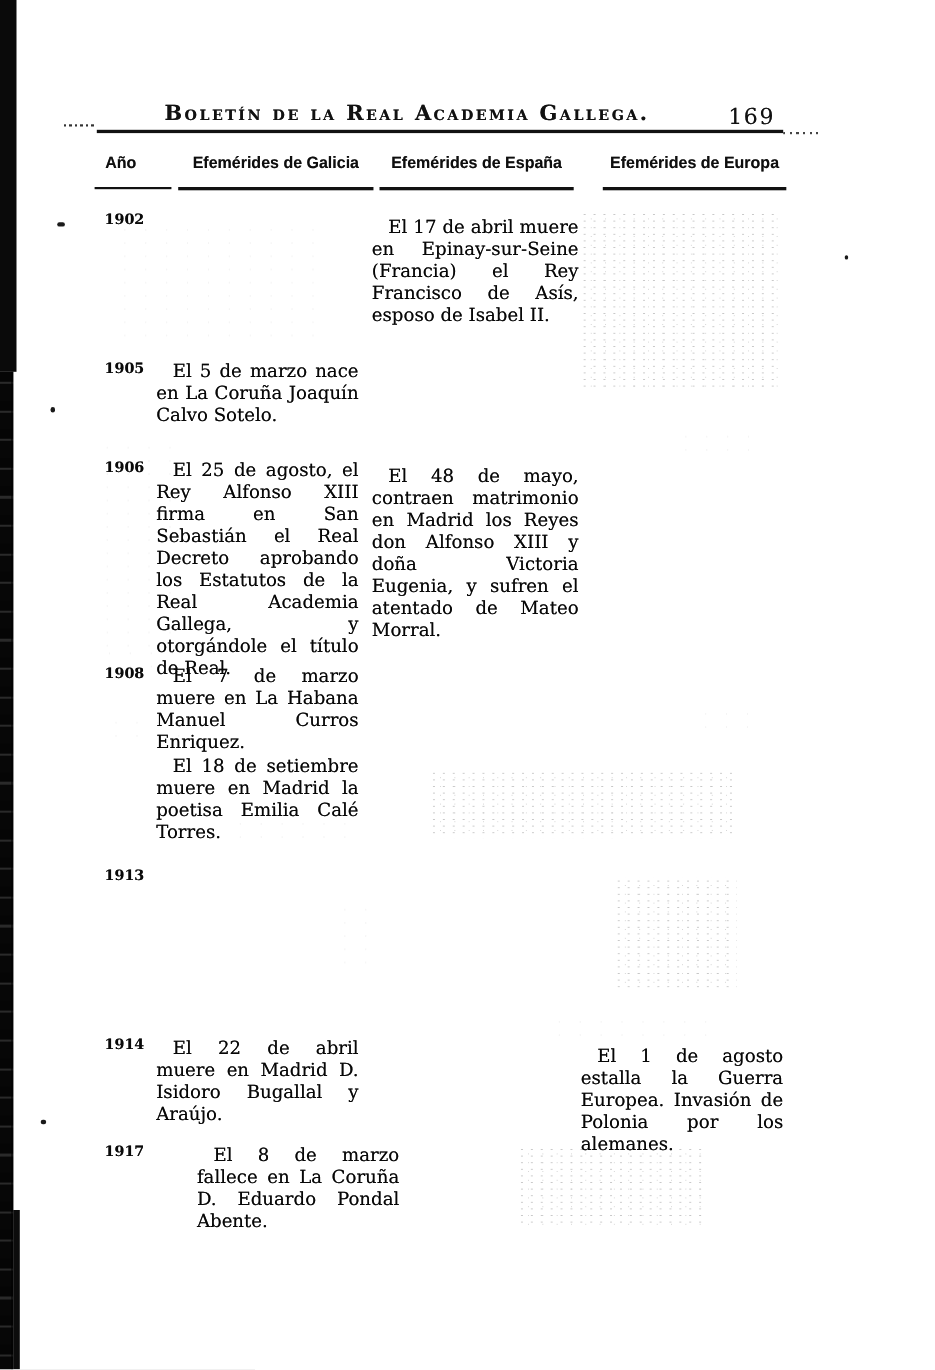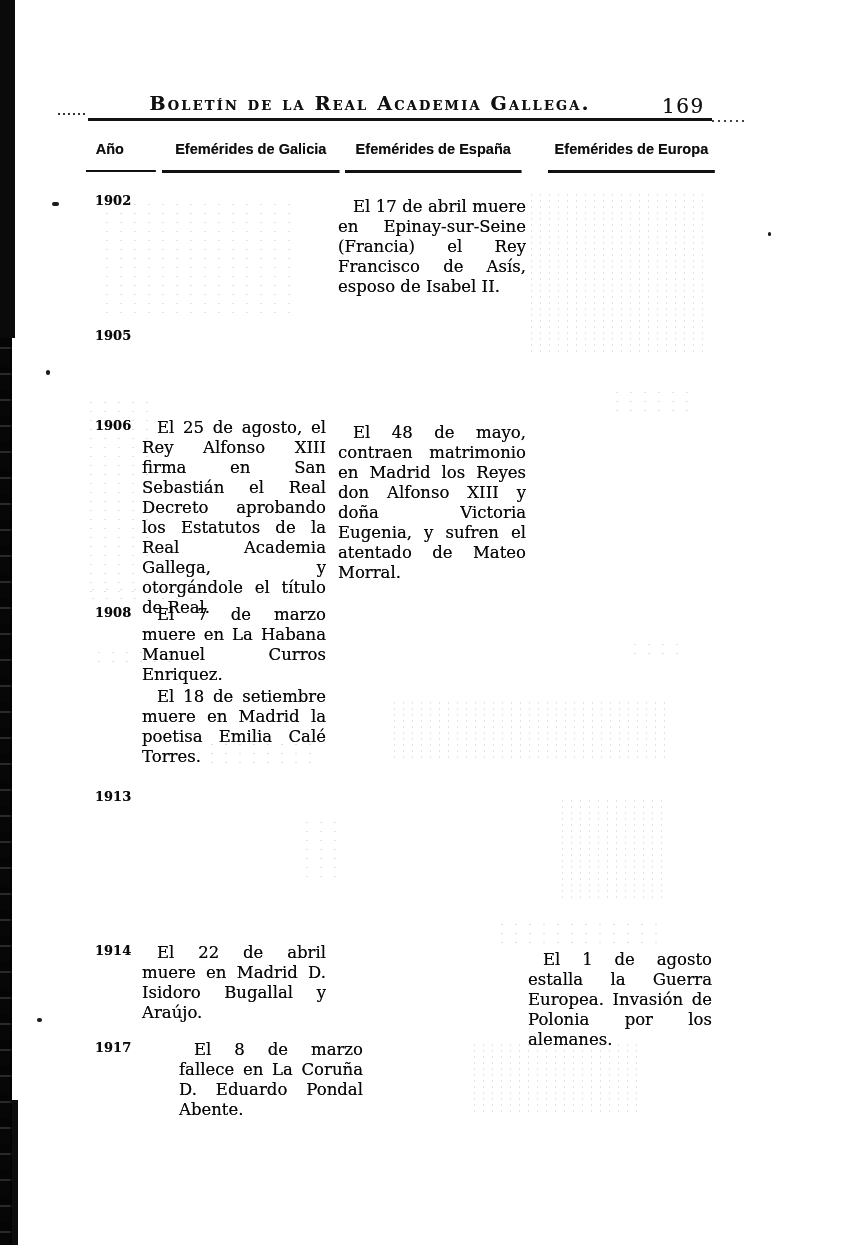--- a/index.html
+++ b/index.html
@@ -111,20 +111,21 @@
 
   <div class="colhead ano">Año</div>
   <div class="colhead galicia">Efemérides de Galicia</div>
   <div class="colhead espana">Efemérides de España</div>
   <div class="colhead europa">Efemérides de Europa</div>
 
   <div class="year" style="top:193px;">1902</div>
   <p class="cell col-espana" style="top:197px;">El 17 de abril muere en Epinay-sur-Seine (Francia) el Rey Francisco de Asís, esposo de Isabel II.</p>
 
   <div class="year" style="top:328px;">1905</div>
+  <p class="cell col-galicia" style="top:328px;">El 5 de marzo nace en La Coruña Joaquín Calvo Sotelo.</p>
 
   <div class="year" style="top:418px;">1906</div>
   <p class="cell col-galicia" style="top:418px;">El 25 de agosto, el Rey Alfonso XIII firma en San Sebastián el Real Decreto aprobando los Estatutos de la Real Academia Gallega, y otorgándole el título de Real.</p>
   <p class="cell col-espana" style="top:423px;">El 48 de mayo, contraen matrimonio en Madrid los Reyes don Alfonso XIII y doña Victoria Eugenia, y sufren el atentado de Mateo Morral.</p>
 
   <div class="year" style="top:605px;">1908</div>
   <p class="cell col-galicia" style="top:605px;">El 7 de marzo muere en La Habana Manuel Curros Enriquez.</p>
   <p class="cell col-galicia" style="top:687px;">El 18 de setiembre muere en Madrid la poetisa Emilia Calé Torres.</p>
 
   <div class="year" style="top:789px;">1913</div>

